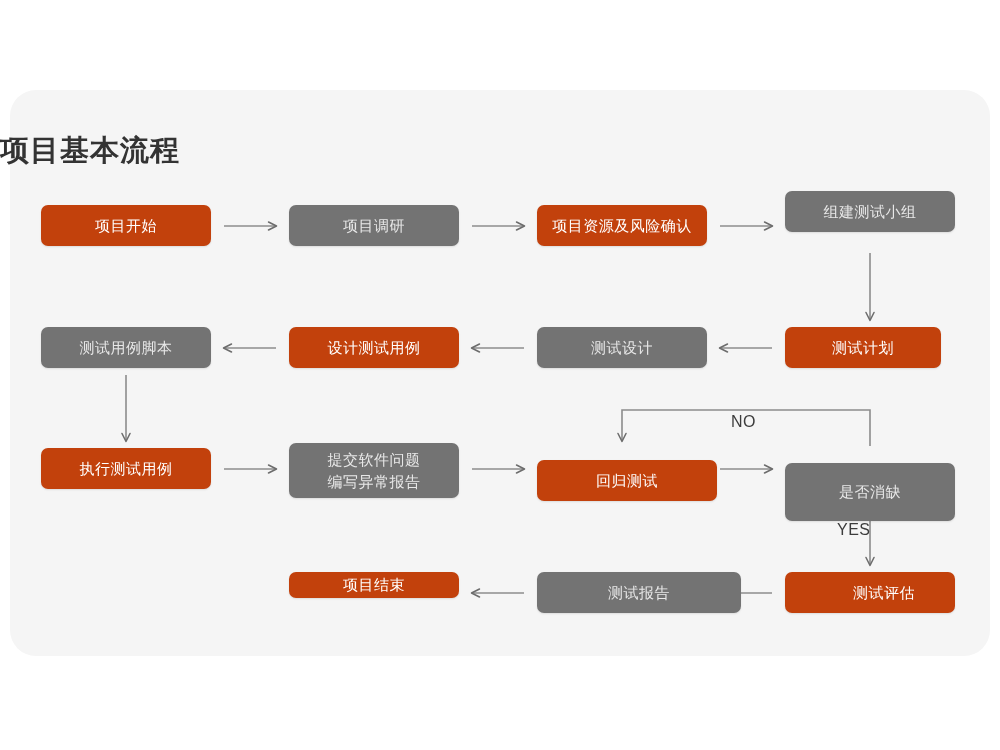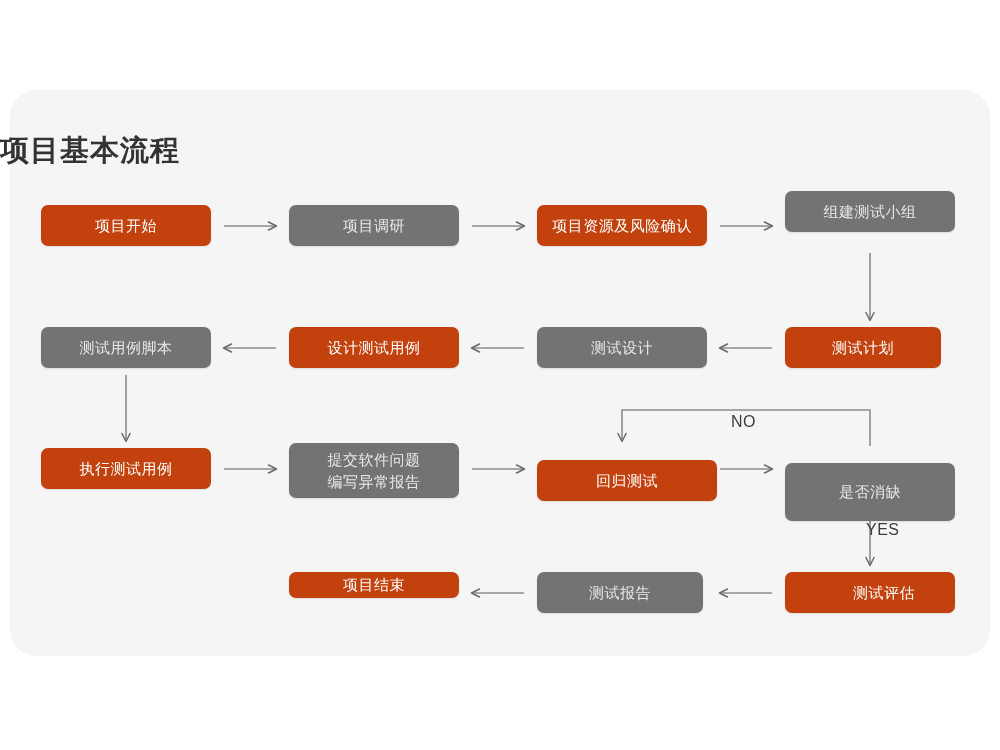--- a/index.html
+++ b/index.html
@@ -138,22 +138,22 @@
       <div class="node gray" style="left: 41px; top: 327px; width: 170px; height: 41px;">测试用例脚本</div>
       <div class="node purple" style="left: 289px; top: 327px; width: 170px; height: 41px;">设计测试用例</div>
       <div class="node gray" style="left: 537px; top: 327px; width: 170px; height: 41px;">测试设计</div>
       <div class="node purple" style="left: 785px; top: 327px; width: 156px; height: 41px;">测试计划</div>
       <div class="node purple" style="left: 41px; top: 448px; width: 170px; height: 41px;">执行测试用例</div>
       <div class="node gray" style="left: 289px; top: 443px; width: 170px; height: 55px;">提交软件问题
 编写异常报告</div>
       <div class="node purple" style="left: 537px; top: 448px; width: 180px; height: 41px; margin-top: 12px;">回归测试</div>
       <div class="node gray" style="left: 785px; top: 463px; width: 170px; height: 58px;">是否消缺</div>
       <div class="node purple" style="left: 289px; top: 572px; width: 170px; height: 26px;">项目结束</div>
-      <div class="node gray" style="left: 537px; top: 572px; width: 166px; height: 41px;">测试报告</div>
+      <div class="node gray" style="left: 537px; top: 572px; width: 204px; height: 41px;">测试报告</div>
       <div class="node purple" style="left: 785px; top: 572px; width: 170px; height: 41px; padding-left: 28px;">测试评估</div>
     </div>
 
   <div id="edgelabels">
       <div class="edge-label" style="left: 731px; top: 413px;">NO</div>
-      <div class="edge-label" style="left: 866px; top: 521px;">YES</div>
+      <div class="edge-label" style="left: 837px; top: 521px;">YES</div>
     </div>
 
 </div>
 
 </body></html>

